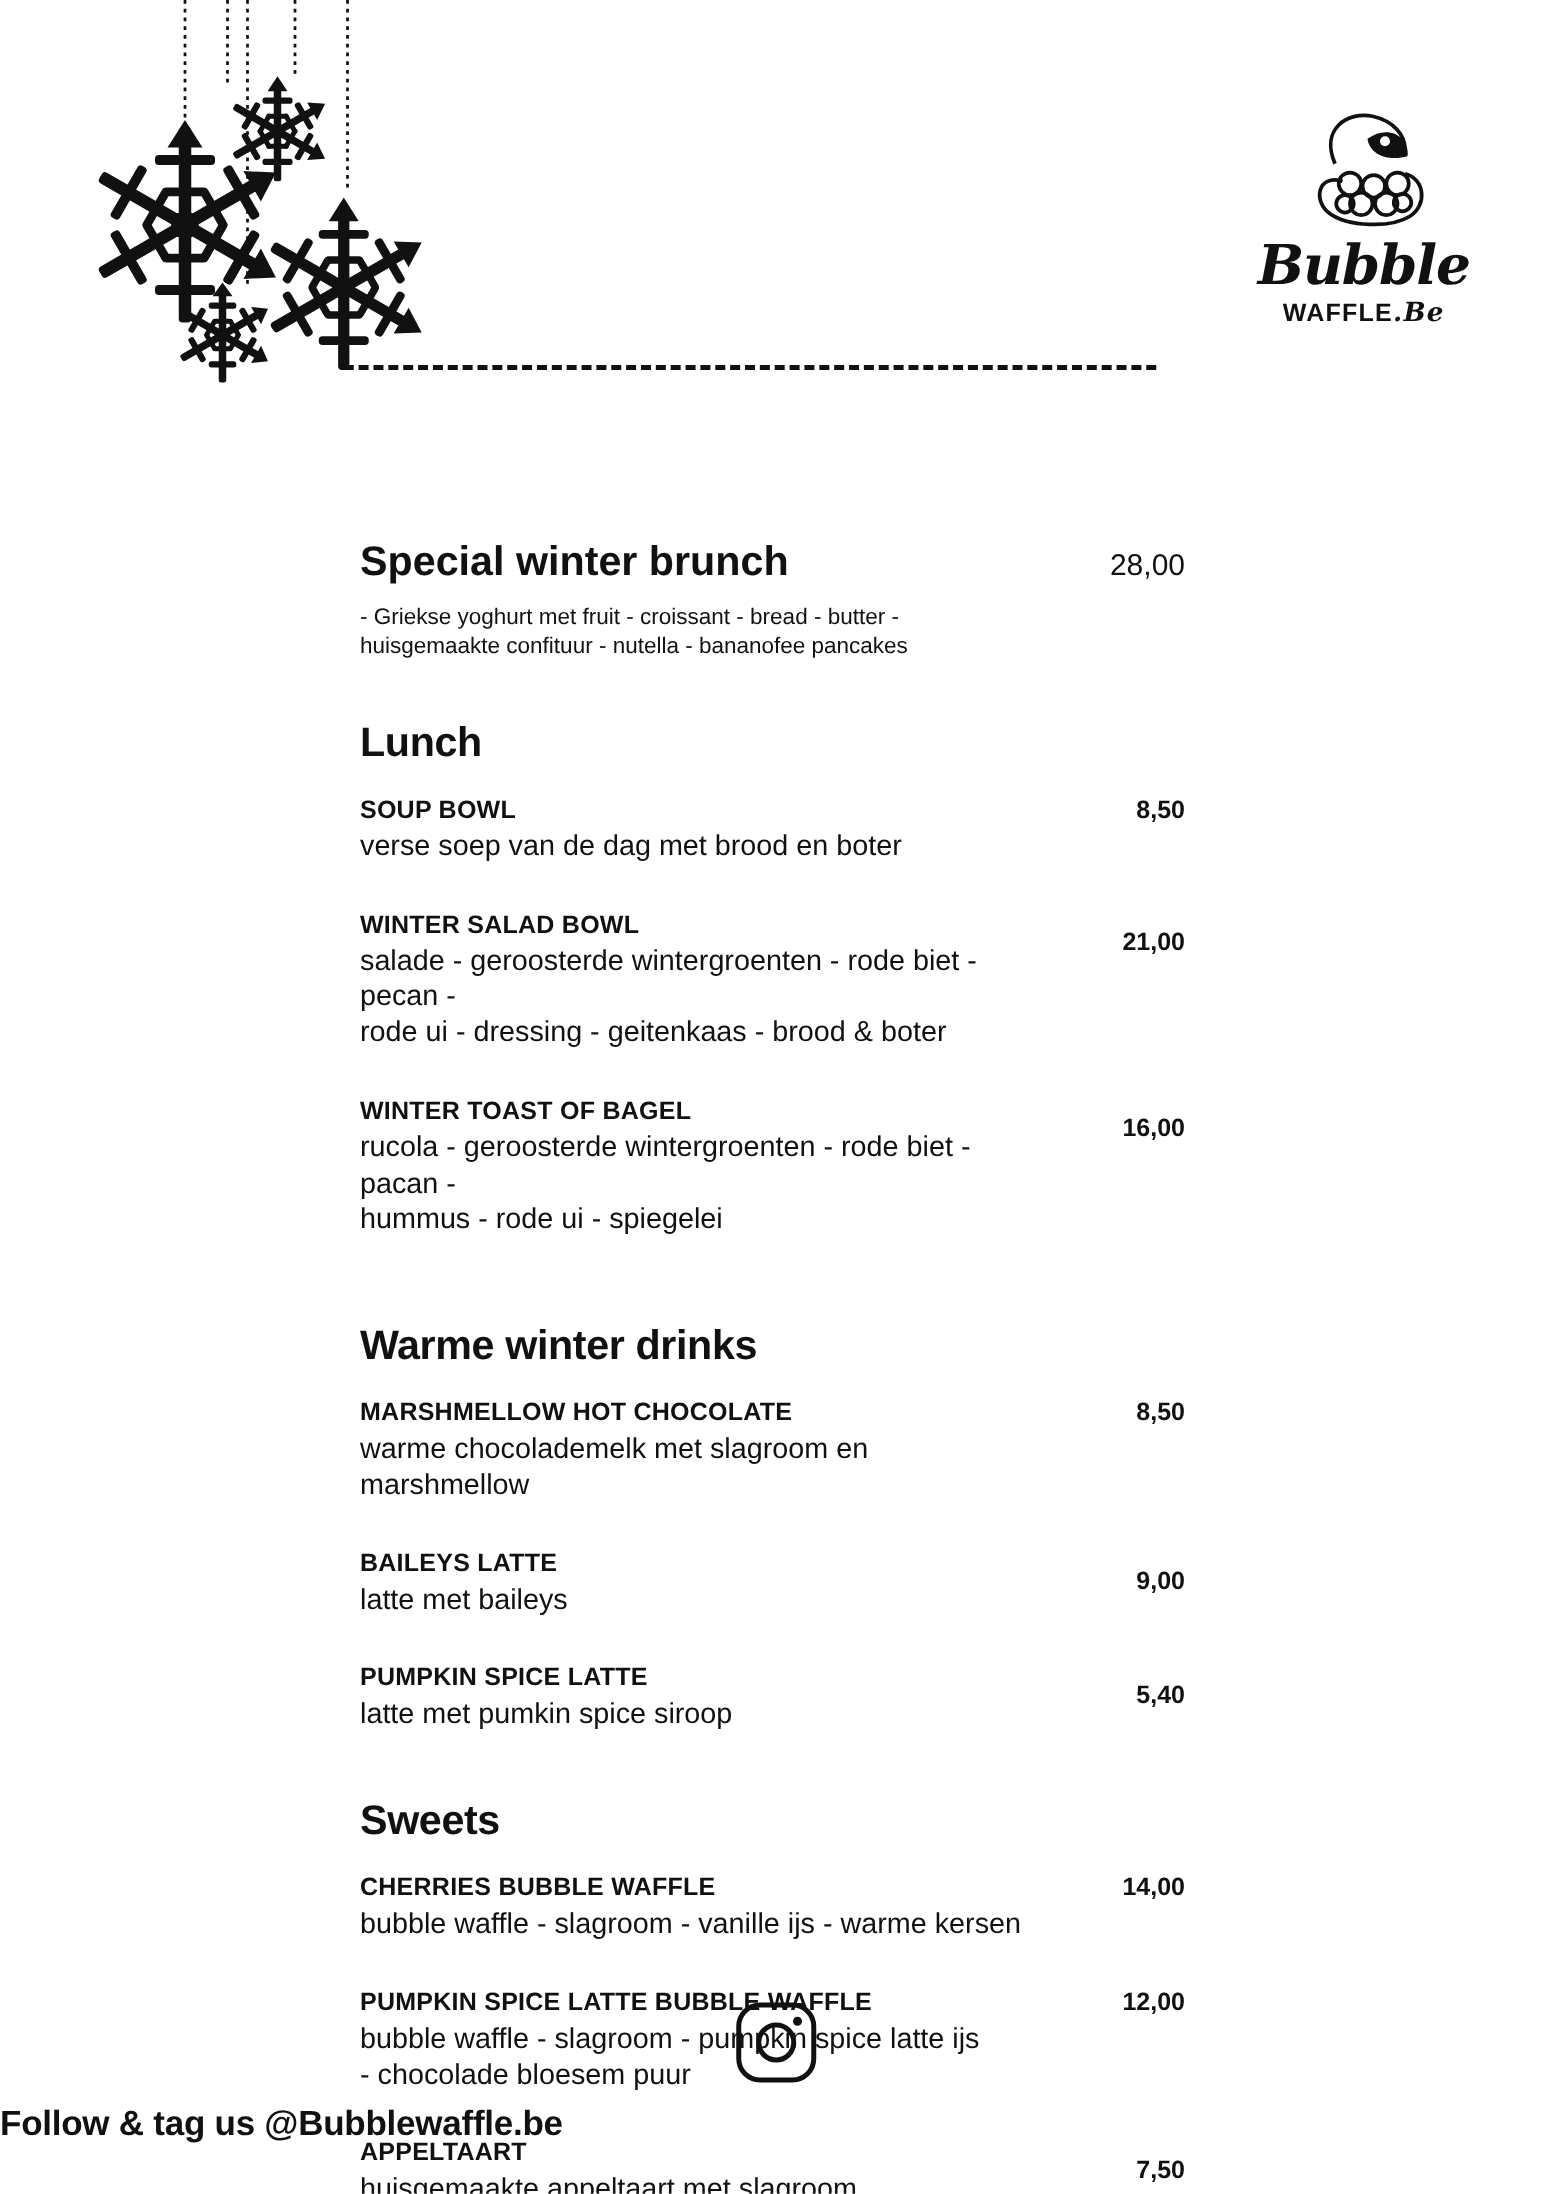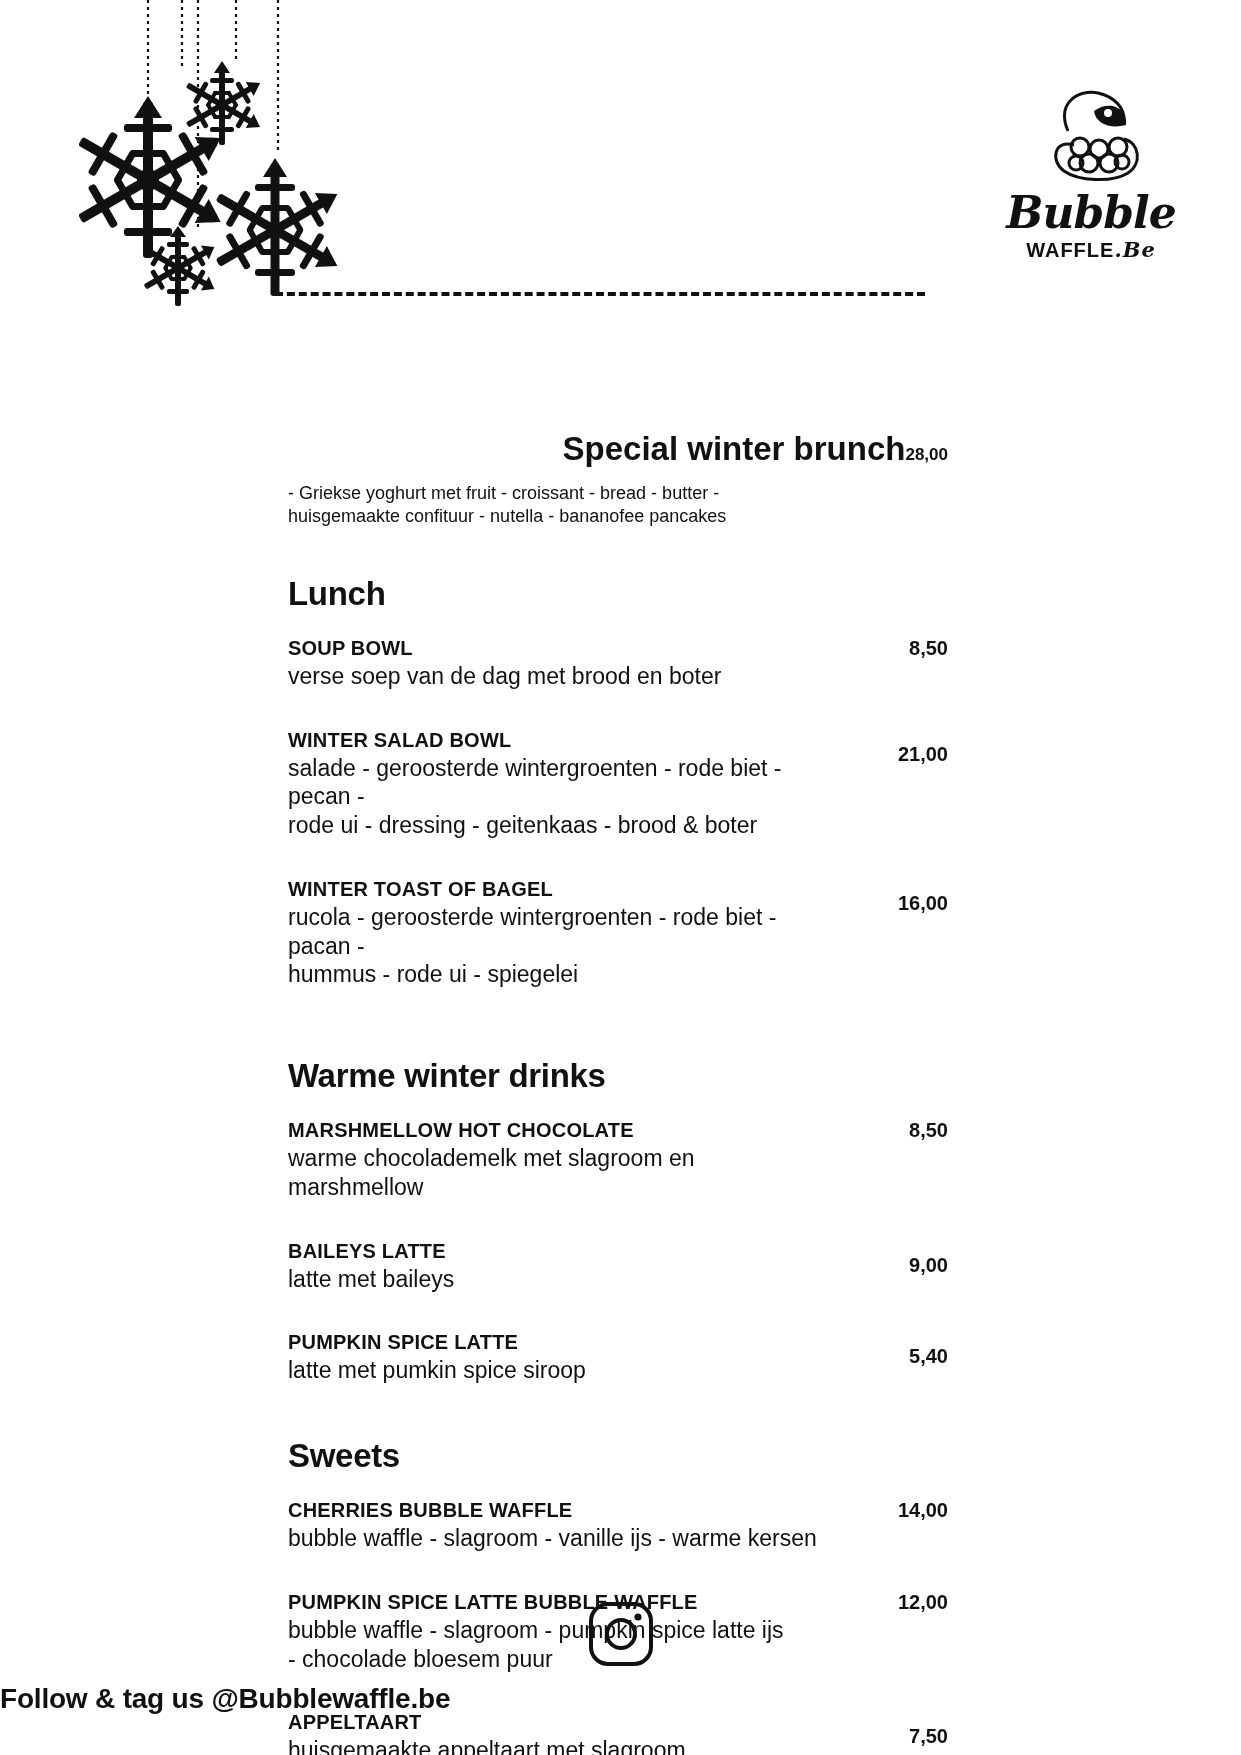--- a/index.html
+++ b/index.html
@@ -121,29 +121,29 @@
     font-size: 23px;
     line-height: 1.25;
     max-width: 540px;
     margin-top: 2px;
   }
 
   
   .brunch-head {
     display: flex;
     align-items: baseline;
-    justify-content: flex-end;
+    justify-content: space-between;
   }
   .brunch-title {
     font-size: 33px;
     font-weight: bold;
   }
   .brunch-price {
-    font-size: 17px;
-    font-weight: bold;
+    font-size: 24px;
+    font-weight: normal;
   }
   .brunch-desc {
     font-size: 18px;
     line-height: 1.3;
     margin-top: 14px;
     max-width: 560px;
   }
 
   .gap-lg { height: 46px; }
   .gap-md { height: 30px; }

